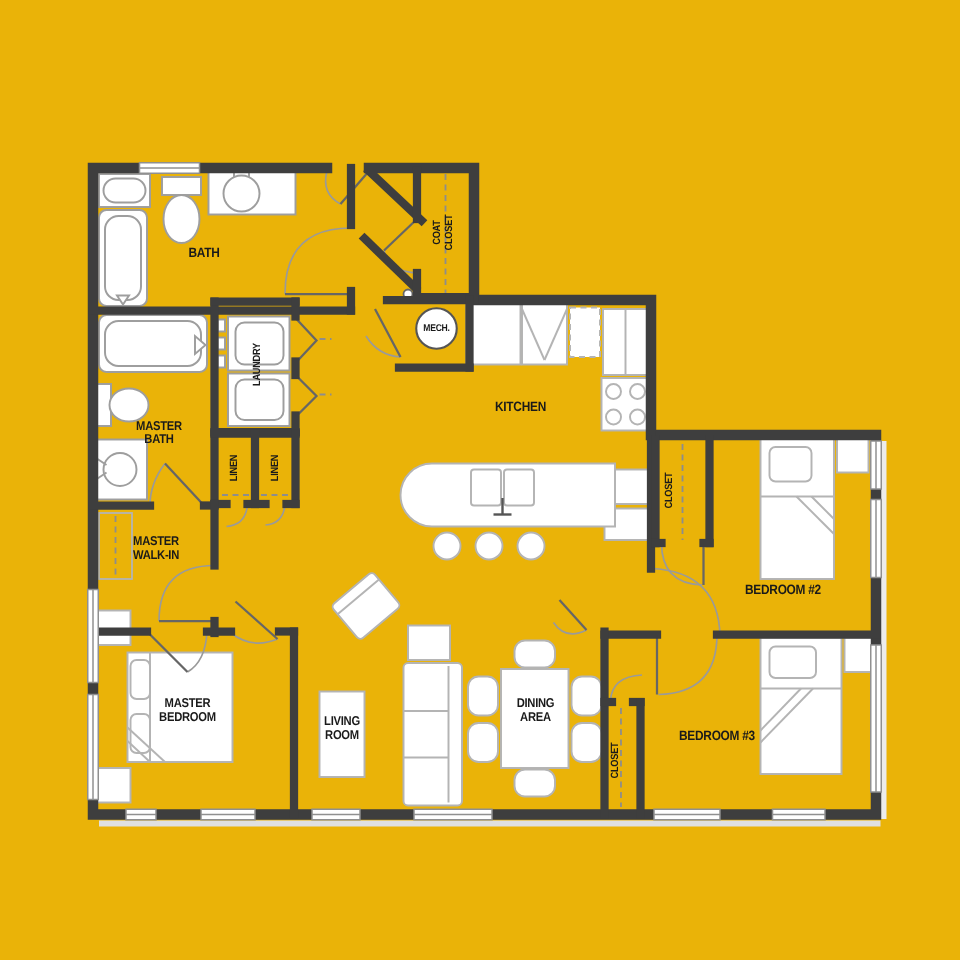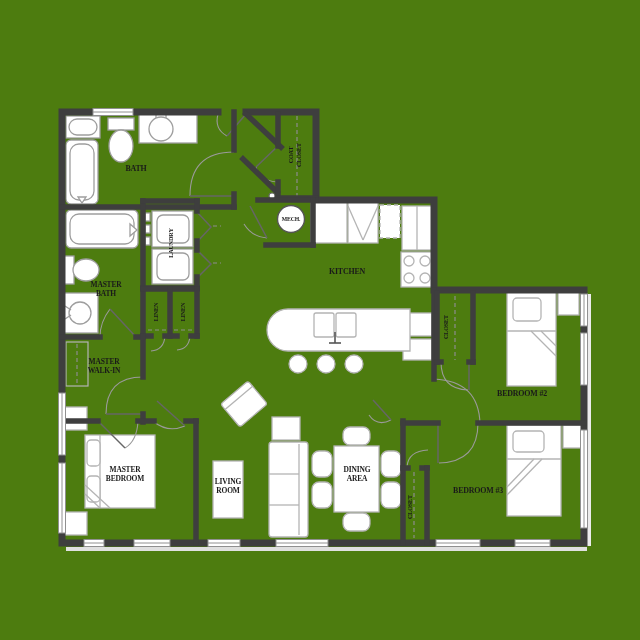--- a/index.html
+++ b/index.html
@@ -1,17 +1,17 @@
 <!DOCTYPE html>
 <html><head>
 <meta charset="utf-8">
 <style>
   html,body{margin:0;padding:0;background:#ffffff;}
-  .stage{position:relative;width:640px;height:640px;background:#4d7c0f;
-         font-family:Liberation Serif, serif;overflow:hidden;}
+  .stage{position:relative;width:640px;height:640px;background:#eab308;
+         font-family:Liberation Sans, sans-serif;overflow:hidden;}
   svg{position:absolute;left:0;top:0;}
   .lbl{position:absolute;font-weight:bold;color:#1a1a1a;text-align:center;
        line-height:1.1;letter-spacing:-0.2px;white-space:nowrap;
        transform:translate(-50%,-50%) scaleX(.88);}
   .lbl.v{transform:translate(-50%,-50%) rotate(-90deg) scaleX(.88);}
   .s9{font-size:9px;} .s8{font-size:8.5px;} .s7{font-size:7px;} .s6{font-size:6.5px;}
 </style>
 </head>
 <body>
 

